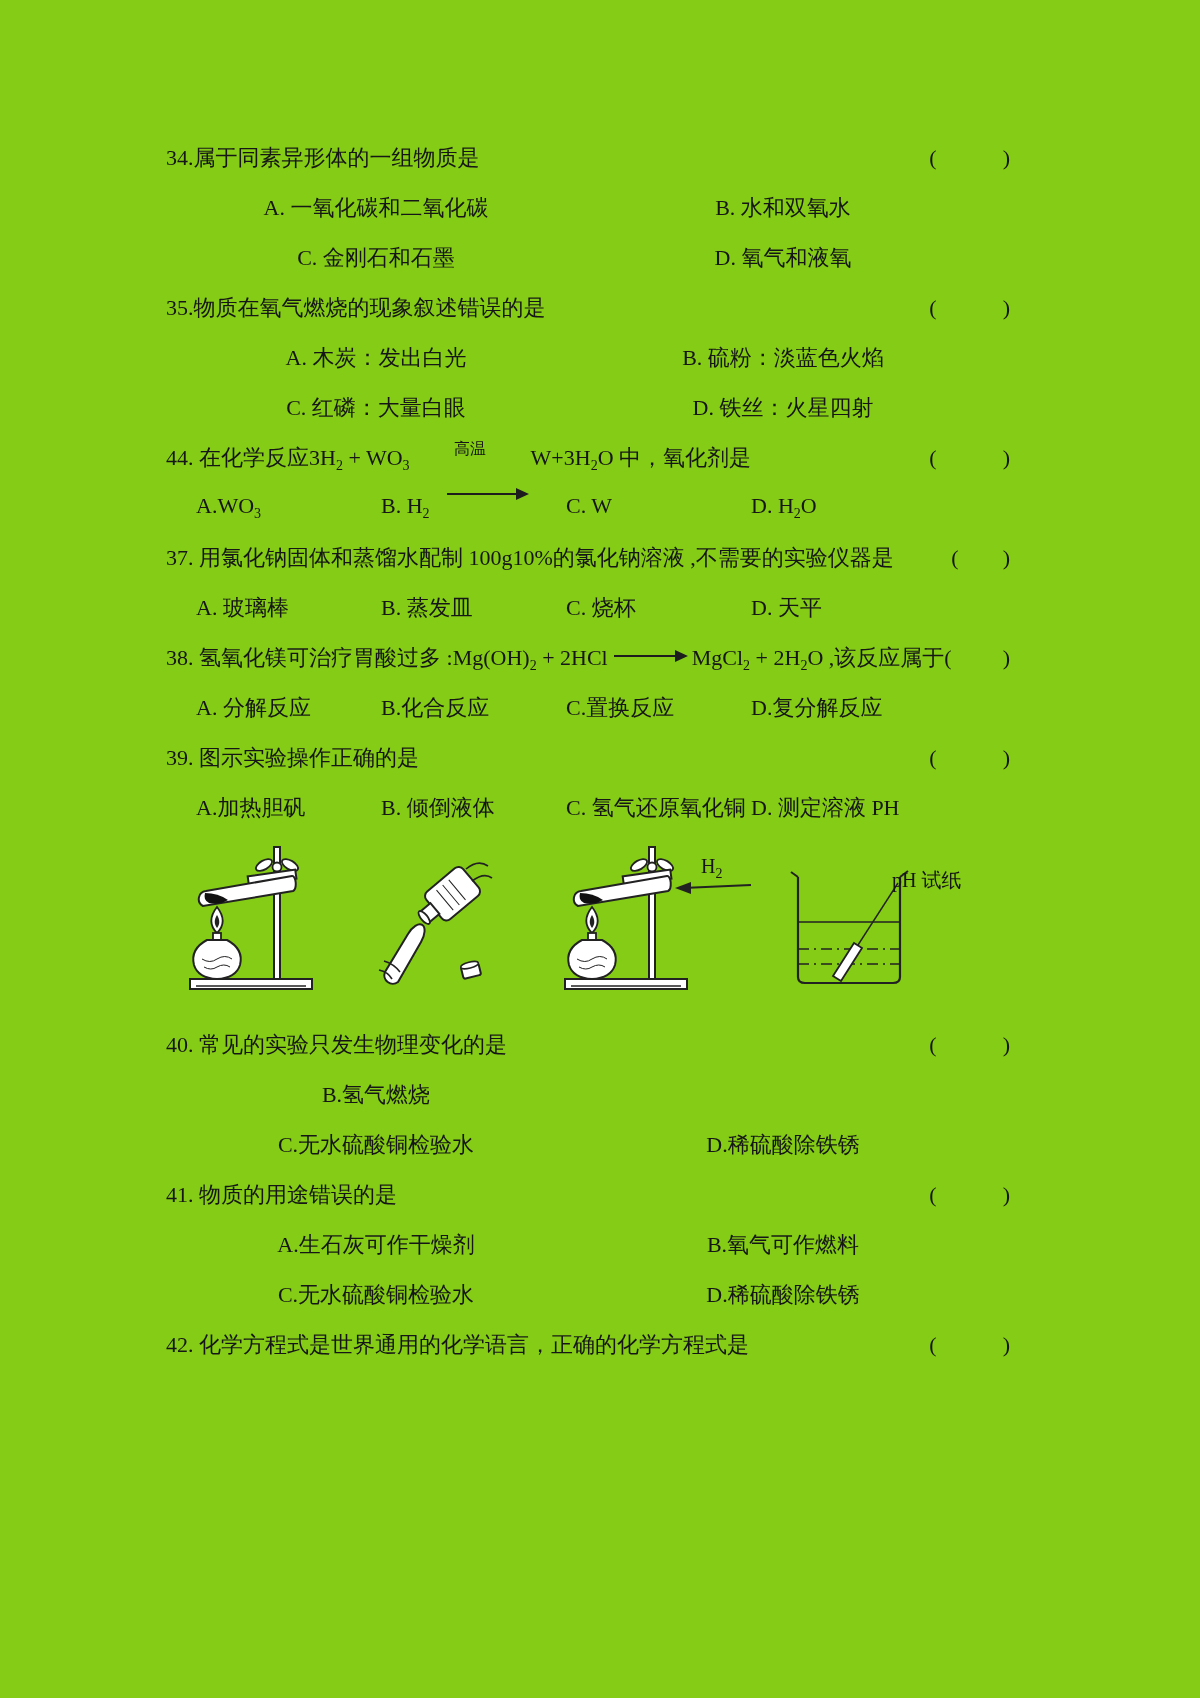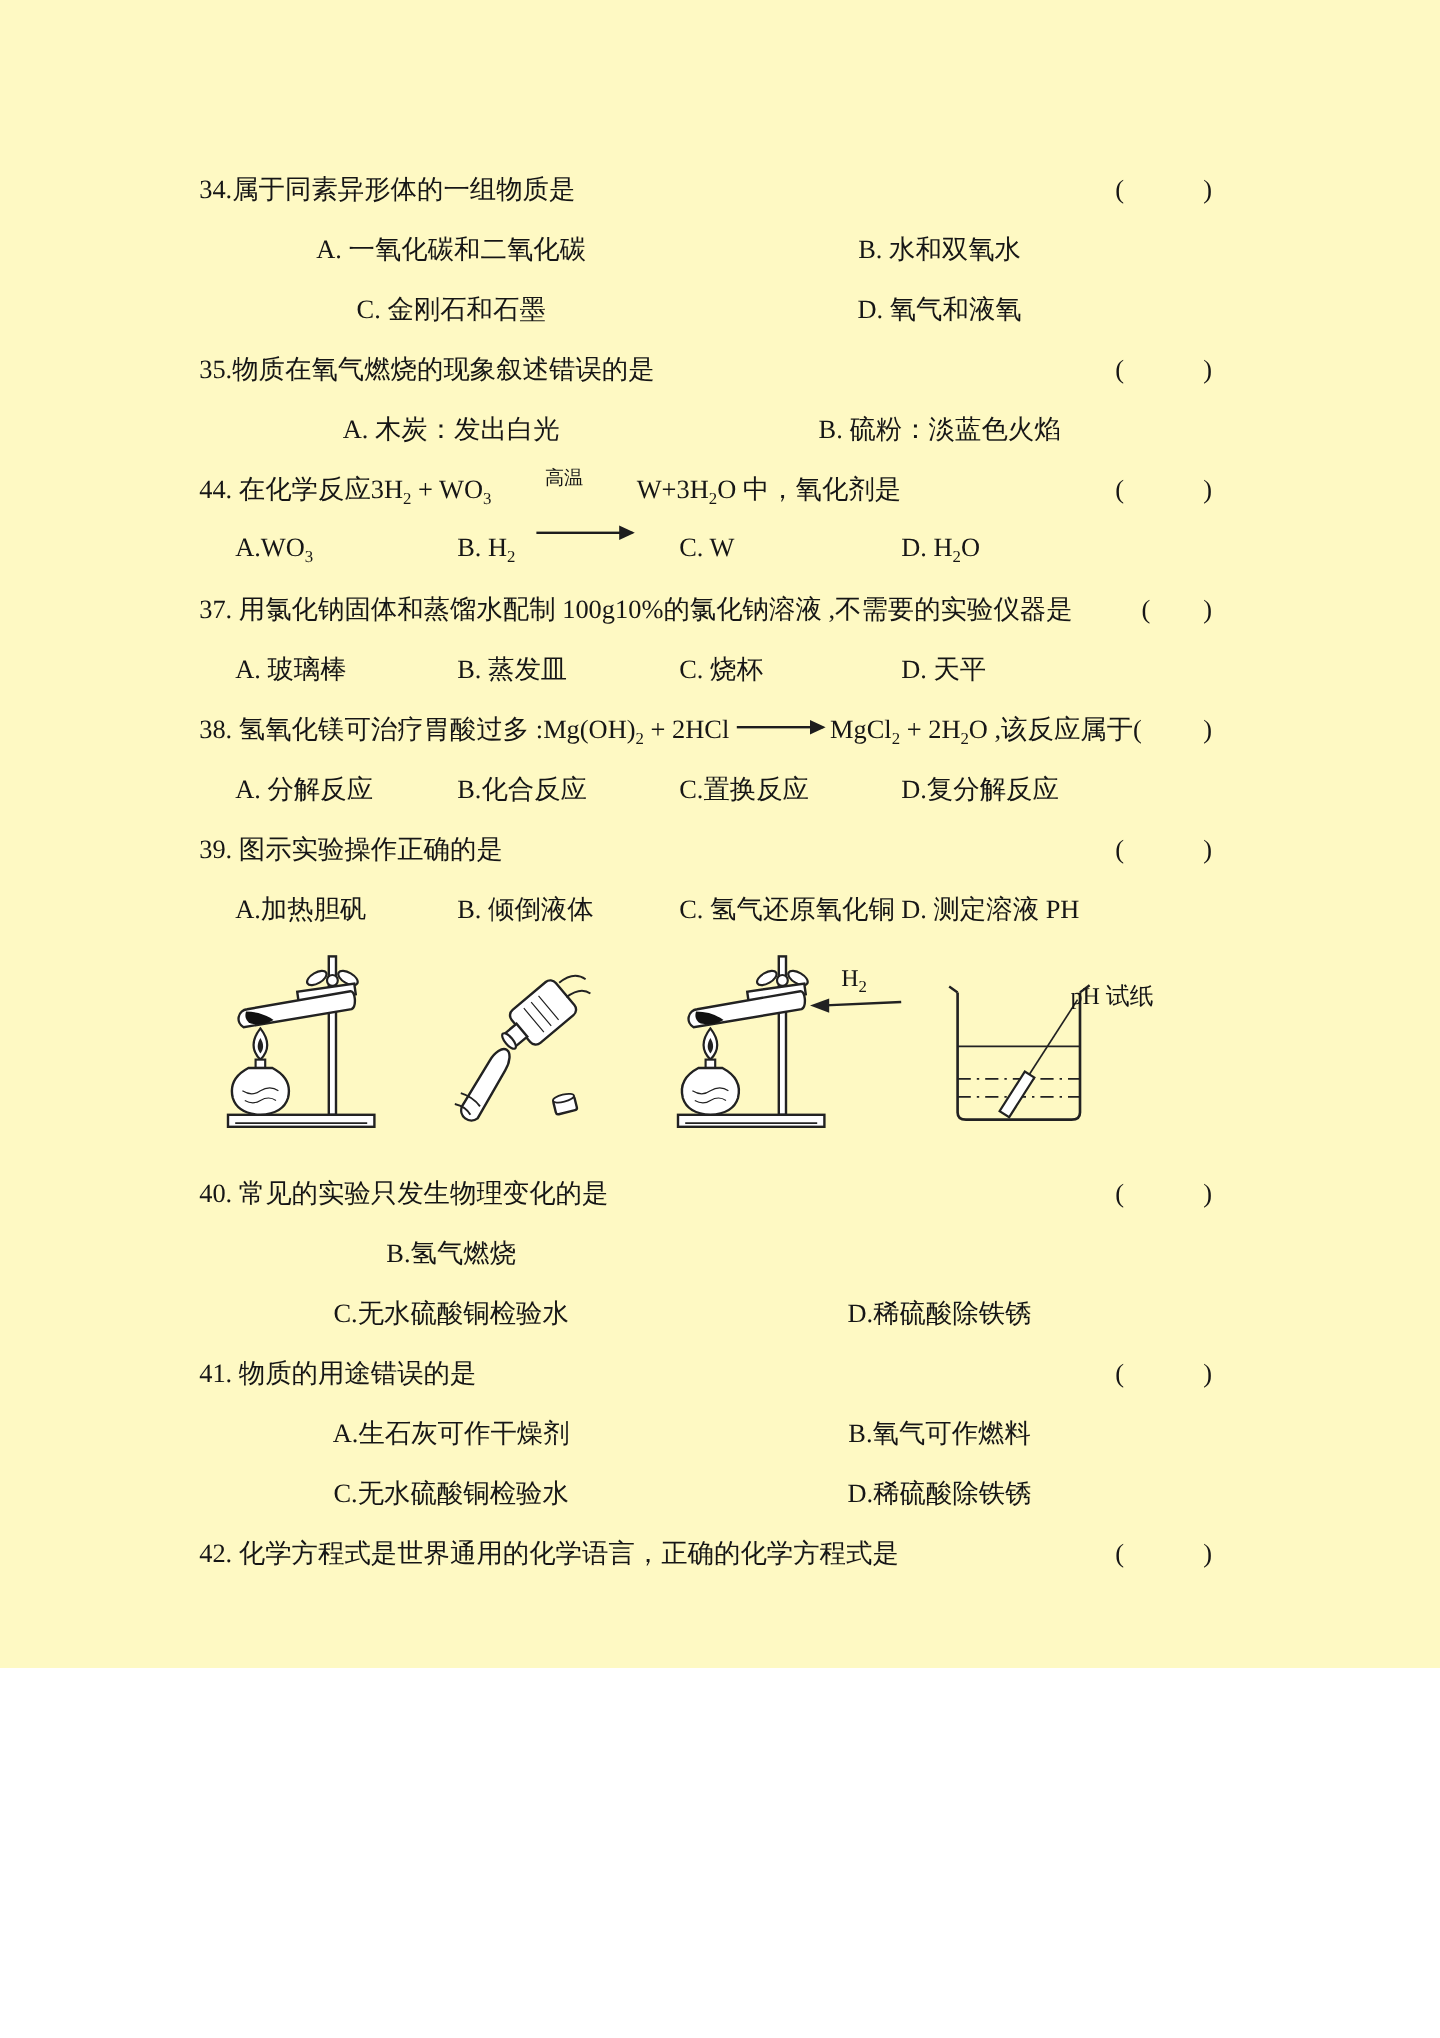--- a/index.html
+++ b/index.html
@@ -2,21 +2,21 @@
 <html><head>
 <meta charset="utf-8">
 <style>
   * { box-sizing: border-box; }
   html,body { margin:0; padding:0; }
   body {
     width:1200px; height:1698px; background:#ffffff; color:#161616;
     font-family:"Liberation Serif","DejaVu Serif",serif;
     font-size:22px;
   }
-  .sheet { position:relative; width:1200px; height:1390px; padding:143px 190px 0 166px; overflow:hidden; background:#fef9c3; }
+  .sheet { position:relative; width:1200px; height:1698px; padding:143px 190px 0 166px; overflow:hidden; background:#84cc16; }
   .line { display:flex; align-items:baseline; height:30px; margin-bottom:20px; }
   .line > span { white-space:pre; }
   .spacer { flex:1; }
   .blank { white-space:pre; }
   .opts4 { display:grid; grid-template-columns:185px 185px 185px 1fr; padding-left:30px; height:30px; margin-bottom:20px; }
   .opts2 { display:grid; grid-template-columns:360px 1fr; padding-left:30px; height:30px; margin-bottom:20px;text-align:center; }
   .opt { white-space:pre; }
   sub { font-size:14px; line-height:0; }
   .rxn-arrow { display:inline-block; text-align:center; align-self:center; transform:translateY(3px); margin:0 4px; }
   .rxn-cond { font-size:16px; line-height:11px; display:block; }
@@ -58,20 +58,24 @@
   <div class="line">
     <span>35.</span>
       <span>物质在氧气燃烧的现象叙述错误的是</span>
     <span class="spacer"></span>
     <span class="blank">(            )</span>
   </div>
   <div class="opts2">
     <span class="opt">A. 木炭：发出白光</span>
     <span class="opt">B. 硫粉：淡蓝色火焰</span>
   </div>
+  <div class="opts2">
+    <span class="opt">C. 红磷：大量白眼</span>
+    <span class="opt">D. 铁丝：火星四射</span>
+  </div>
 
   <div class="line">
     <span>44.</span>
       <span> 在化学反应</span>
       <span>3H<sub>2</sub> + WO<sub>3</sub></span>
     <span class="rxn-arrow">
       <span class="rxn-cond">高温</span>
       <span class="shaft"></span>
     </span>
     <span>W+3H<sub>2</sub>O</span>

